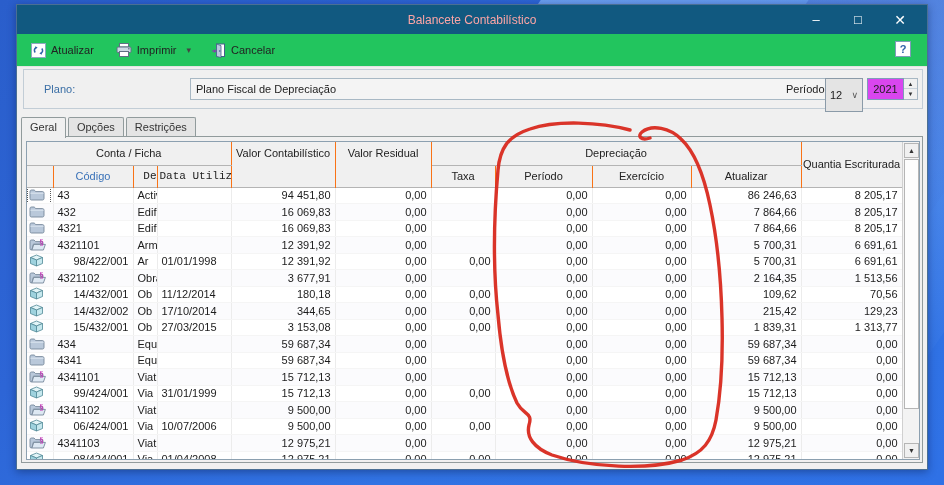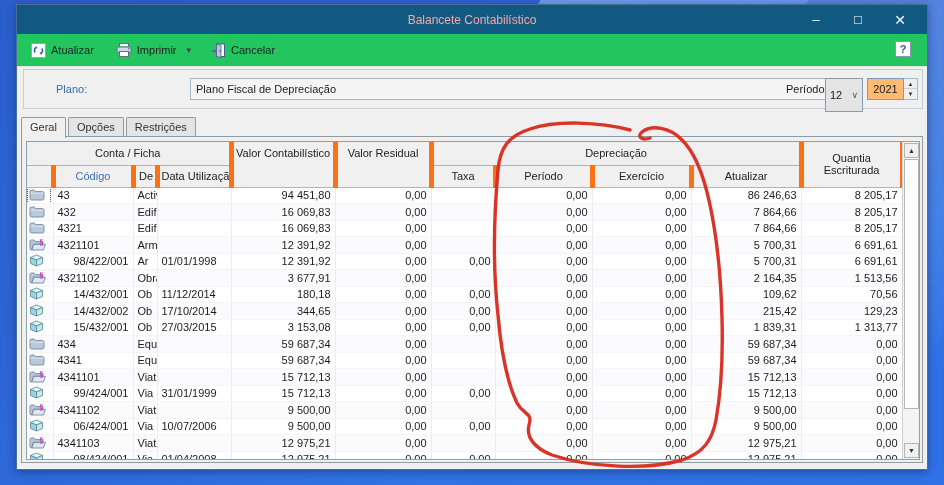--- a/index.html
+++ b/index.html
@@ -28,59 +28,59 @@
   .toolbar { position:absolute; left:0; top:29px; width:100%; height:33px; background:#22c55e;
     border-bottom:1px solid #e3e3e3; display:flex; align-items:center; padding-left:8px; }
   .tb-btn { display:flex; align-items:center; gap:5px; padding:3px 6px; color:#222; }
   .tb-caret { font-size:9px; color:#444; padding:3px 4px; }
   .tb-help { position:absolute; right:16px; top:7px; width:16px; height:16px; border:1px solid #7f9db9;
     background:#fff; color:#2f62a8; font-weight:bold; font-size:11px; display:flex; align-items:center; justify-content:center; }
 
   .filterbox { position:absolute; left:6px; top:64px; width:900px; height:40px;
     border:1px solid #c2cdd6; background:#f0f0f0; }
   .lbl-blue { color:#3a6ea5; }
-  .plano-label { position:absolute; left:20px; top:13px;margin-left:12px; }
+  .plano-label { position:absolute; left:20px; top:13px; }
   .plano-code { position:absolute; left:59px; top:8px; width:103px; height:22px; border:1px solid #7f9db9;
     background:#fff; display:flex; align-items:center; padding-left:4px; }
   .plano-lookup { position:absolute; left:144px; top:4px; width:15px; height:14px; display:flex; align-items:center; justify-content:center; }
   .plano-name { position:absolute; left:166px; top:8px; width:640px; height:22px; border:1px solid #a8b8c4;
     background:#f4f4f4; display:flex; align-items:center; padding-left:5px; }
   .periodo-label { position:absolute; left:762px; top:13px; color:#1c1c1c; }
   .periodo-select { position:absolute; left:801px; top:8px; width:38px; height:22px; border:1px solid #8a9aa8;
     background:#e4e4e4; display:flex; align-items:center; justify-content:space-between; padding:16px 4px; }
   .sel-chevron { font-size:9px; color:#555; }
   .year-box { position:absolute; left:843px; top:8px; width:37px; height:22px; border:1px solid #7f9db9;
-    background:#fdba74; display:flex; align-items:center; justify-content:center; }
+    background:#d946ef; display:flex; align-items:center; justify-content:center; }
   .spin { position:absolute; left:880px; top:8px; width:14px; height:22px; border:1px solid #a8b8c4; border-left:none; background:#f0f0f0; }
   .spin div { height:10px; display:flex; align-items:center; justify-content:center; font-size:6px; color:#333; border-bottom:1px solid #c9d2da; }
   .spin div:last-child { border-bottom:none; }
 
   .tabs { position:absolute; left:4px; top:112px; display:flex; height:20px; }
   .tab { padding:3px 8px 0 8px; border:1px solid #919b9c; border-bottom:none; background:#e4e4e4;
     margin-right:2px; border-radius:2px 2px 0 0; color:#333; }
   .tab.active { background:#f0f0f0; position:relative; z-index:3; height:21px; }
 
   .tabpage { position:absolute; left:4px; top:131px; width:902px; height:327px;
     border:1px solid #919b9c; background:#f0f0f0; }
 
   .grid { position:absolute; left:9px; top:136px; width:894px; height:319px; border:1px solid #8ca0b0;
     background:#fff; overflow:hidden; }
   table { border-collapse:collapse; table-layout:fixed; width:875px; }
   col.c1{width:26px} col.c2{width:80px} col.c3{width:24px} col.c4{width:74px} col.c5{width:104px}
   col.c6{width:96px} col.c7{width:64px} col.c8{width:97px} col.c9{width:99px} col.c10{width:110px} col.c11{width:101px}
-  thead th { background:#f0f0f0; font-weight:normal; color:#222; border-right:5px solid #f97316;
+  thead th { background:#f0f0f0; font-weight:normal; color:#222; border-right:1px solid #f97316;
     overflow:hidden; white-space:nowrap; }
   thead tr.h1 th { height:23px; }
   thead tr.h2 th { height:22px; }
   th.grp { border-bottom:1px solid #b4b4b4; text-align:center; }
   th.span2 { vertical-align:top; padding-top:5px; text-align:center; }
   th.wrap { vertical-align:middle; white-space:normal; line-height:12px; text-align:center; }
   th.codigo-h { color:#3a72b8; text-align:center; }
   th.sub { text-align:center; }
-  th.sub-left { text-align:center; padding-left:2px; }
+  th.sub-left { text-align:right; padding-left:2px;font-family:Liberation Mono, monospace; }
   thead { border-bottom:1px solid #b4b4b4; }
   tbody td { height:16px; border-right:1px solid #ececec; border-bottom:1px solid #f5f5f5;
     overflow:hidden; white-space:nowrap; padding:0 4px; }
   tbody tr:nth-child(even) td { background:#fbfbfd; }
   tr.group-sep td { border-top:1px dotted #444; }
   td.num { text-align:right; }
   td.txt { text-align:left; }
   td.c-icon { padding:0 2px; }
   .ric { display:inline-flex; width:20px; height:14px; align-items:center; justify-content:flex-start; }
   .ric.sel { outline:1px dotted #555; outline-offset:1px; }

